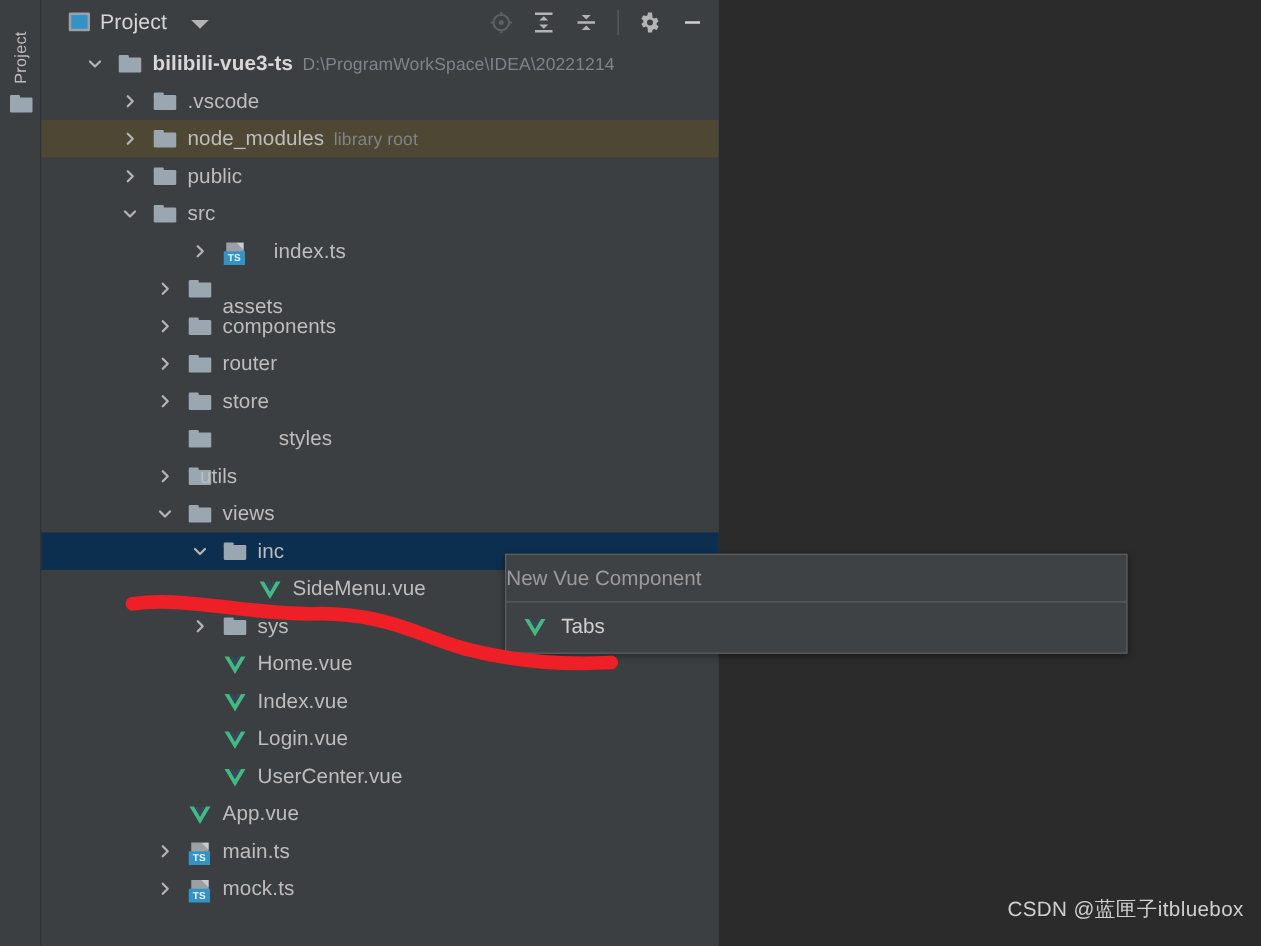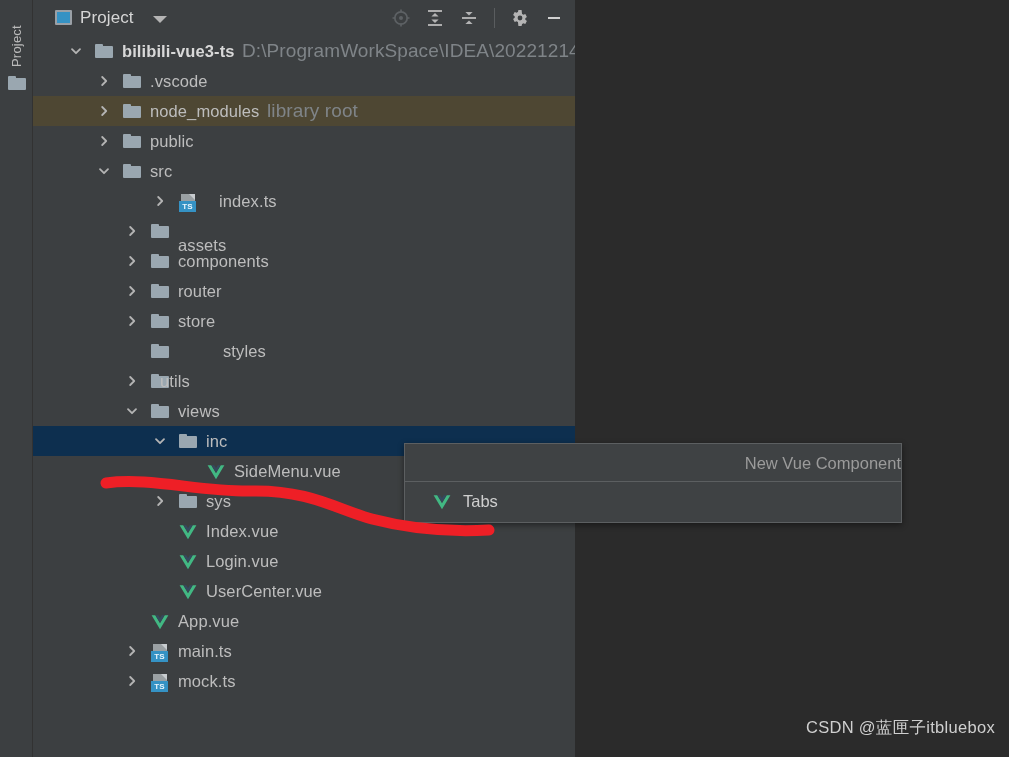--- a/index.html
+++ b/index.html
@@ -62,21 +62,21 @@
   }
   .row.hl-lib { background: #4e4733; }
   .row.hl-sel { background: #0d2f4f; }
   .arrow {
     position: absolute; width: 14px; height: 14px;
   }
   .arrow svg { display: block; }
   .ficon { position: absolute; width: 18px; height: 14px; }
   .label { position: absolute; font-size: 16.5px; color: #bdbdbd; letter-spacing: .1px; }
   .label.bold { font-weight: bold; color: #d8d8d8; }
-  .suffix { position: absolute; font-size: 19px; color: #7f8488; letter-spacing: .1px; }
+  .suffix { position: absolute; font-size: 14px; color: #7f8488; letter-spacing: .1px; }
 
   
   .folder { width: 18px; height: 14px; position: relative; }
   .folder .tab { position: absolute; left: 0; top: 0; width: 8px; height: 3px; background: #9aa7b0; border-radius: 1px 1px 0 0; }
   .folder .body { position: absolute; left: 0; top: 2px; width: 18px; height: 12px; background: #9aa7b0; border-radius: 1px; }
 
   
   .tsfile { width: 19px; height: 18px; position: relative; }
   .tsfile .page { position: absolute; left: 2px; top: 0; width: 14px; height: 13px; background: #9aa0a3; }
   .tsfile .fold  { position: absolute; left: 10px; top: 0; width: 6px; height: 6px; background: #c8cccf;
@@ -88,25 +88,25 @@
   
   .vueicon { width: 18px; height: 16px; position: relative; }
 
   
   .popup {
     position: absolute; left: 404px; top: 443px; width: 498px; height: 80px;
     background: #3f4244; border: 1px solid #5c5f61;
     box-shadow: 0 2px 6px rgba(0,0,0,.45);
   }
   .popup-title {
-    height: 38px; line-height: 38px; text-align: right;
+    height: 38px; line-height: 38px; text-align: left;
     color: #9b9b9b; font-size: 16.5px; border-bottom: 1px solid #5c5f61;
   }
   .popup-item {
-    height: 39px; display: flex; align-items: center; padding-left: 28px; gap: 12px;
+    height: 39px; display: flex; align-items: center; padding-left: 14px; gap: 12px;
   }
   .popup-item .txt { color: #cfcfcf; font-size: 16.5px; }
 
   
   .annotation { position: absolute; left: 0; top: 0; width: 1009px; height: 757px; pointer-events: none; }
 
   
   .watermark {
     position: absolute; right: 14px; bottom: 18px;
     color: #cfcfcf; font-size: 16.5px; letter-spacing: .3px;
@@ -380,20 +380,27 @@
               <path d="M5.2 3l4 4-4 4" fill="none" stroke="#b4b4b4" stroke-width="1.8" stroke-linecap="round" stroke-linejoin="round"></path>
             </svg>
           </span>
           <span class="ficon" style="left:146px;">
             <div class="folder">
               <div class="tab"></div>
               <div class="body"></div>
             </div>
           </span>
           <span class="label" style="left:173px;">sys</span>
+        </div>
+        <div class="row">
+          <span class="ficon" style="left:146px;"><span class="vueicon"><svg width="18" height="16" viewBox="0 0 18 16">
+                <path d="M0.6 1.2h3.6L9 9.3l4.8-8.1h3.6L9 15.2z" fill="#42b883"></path>
+                <path d="M4.6 1.2h2.6L9 4.3l1.8-3.1h2.6L9 8.6z" fill="#35495e"></path>
+              </svg></span></span>
+          <span class="label" style="left:173px;">Home.vue</span>
         </div>
         <div class="row">
           <span class="ficon" style="left:146px;"><span class="vueicon"><svg width="18" height="16" viewBox="0 0 18 16">
                 <path d="M0.6 1.2h3.6L9 9.3l4.8-8.1h3.6L9 15.2z" fill="#42b883"></path>
                 <path d="M4.6 1.2h2.6L9 4.3l1.8-3.1h2.6L9 8.6z" fill="#35495e"></path>
               </svg></span></span>
           <span class="label" style="left:173px;">Index.vue</span>
         </div>
         <div class="row">
           <span class="ficon" style="left:146px;"><span class="vueicon"><svg width="18" height="16" viewBox="0 0 18 16">

